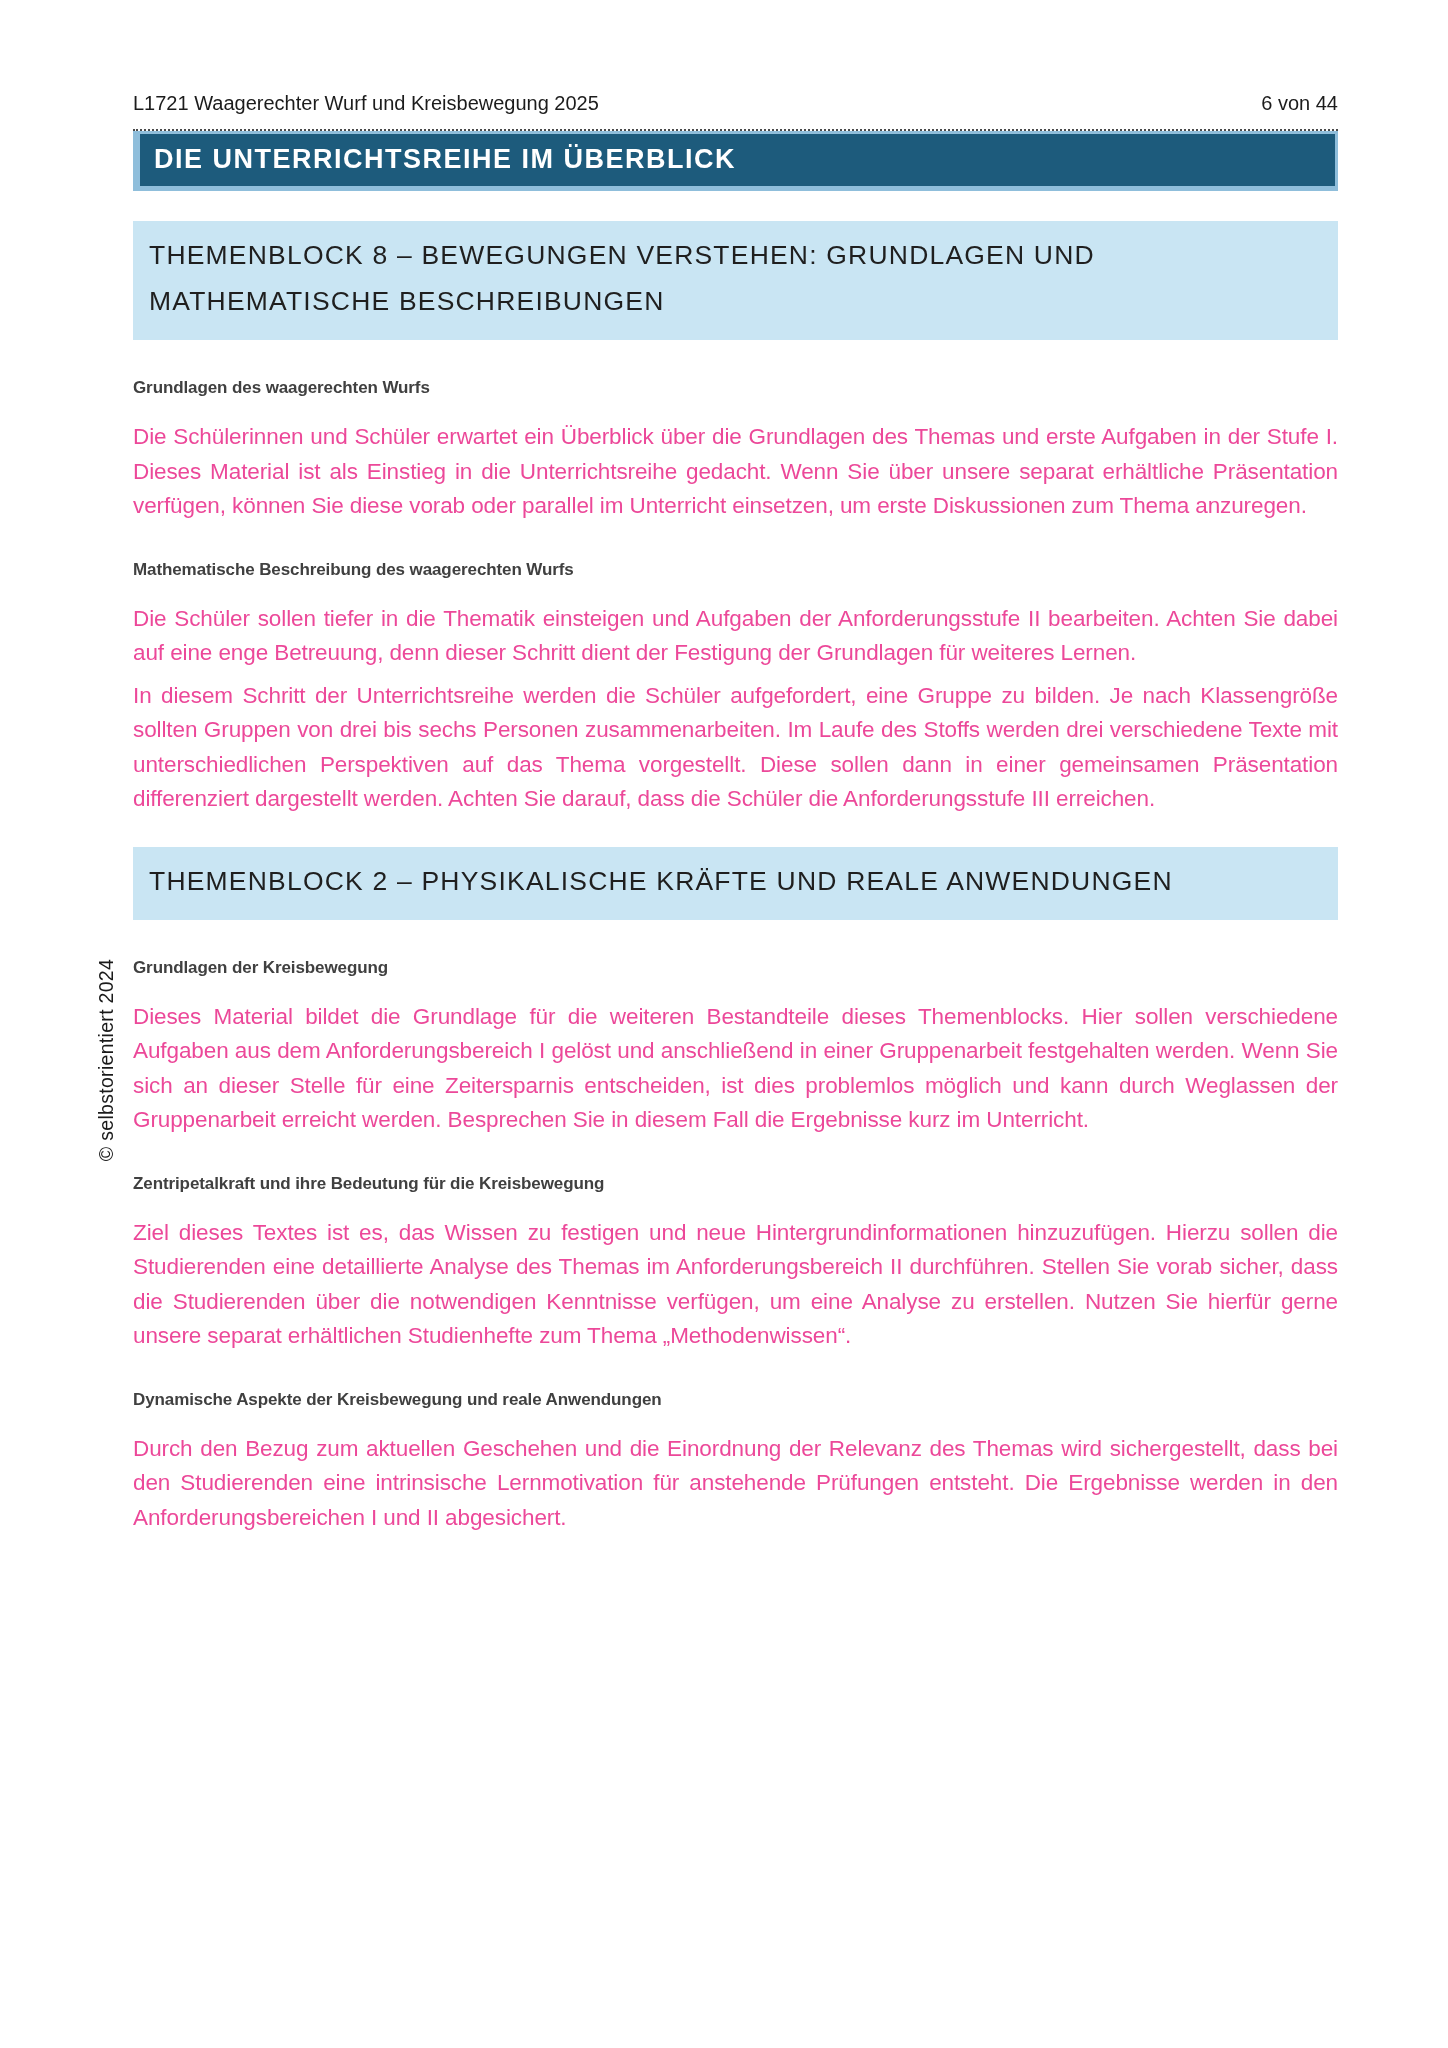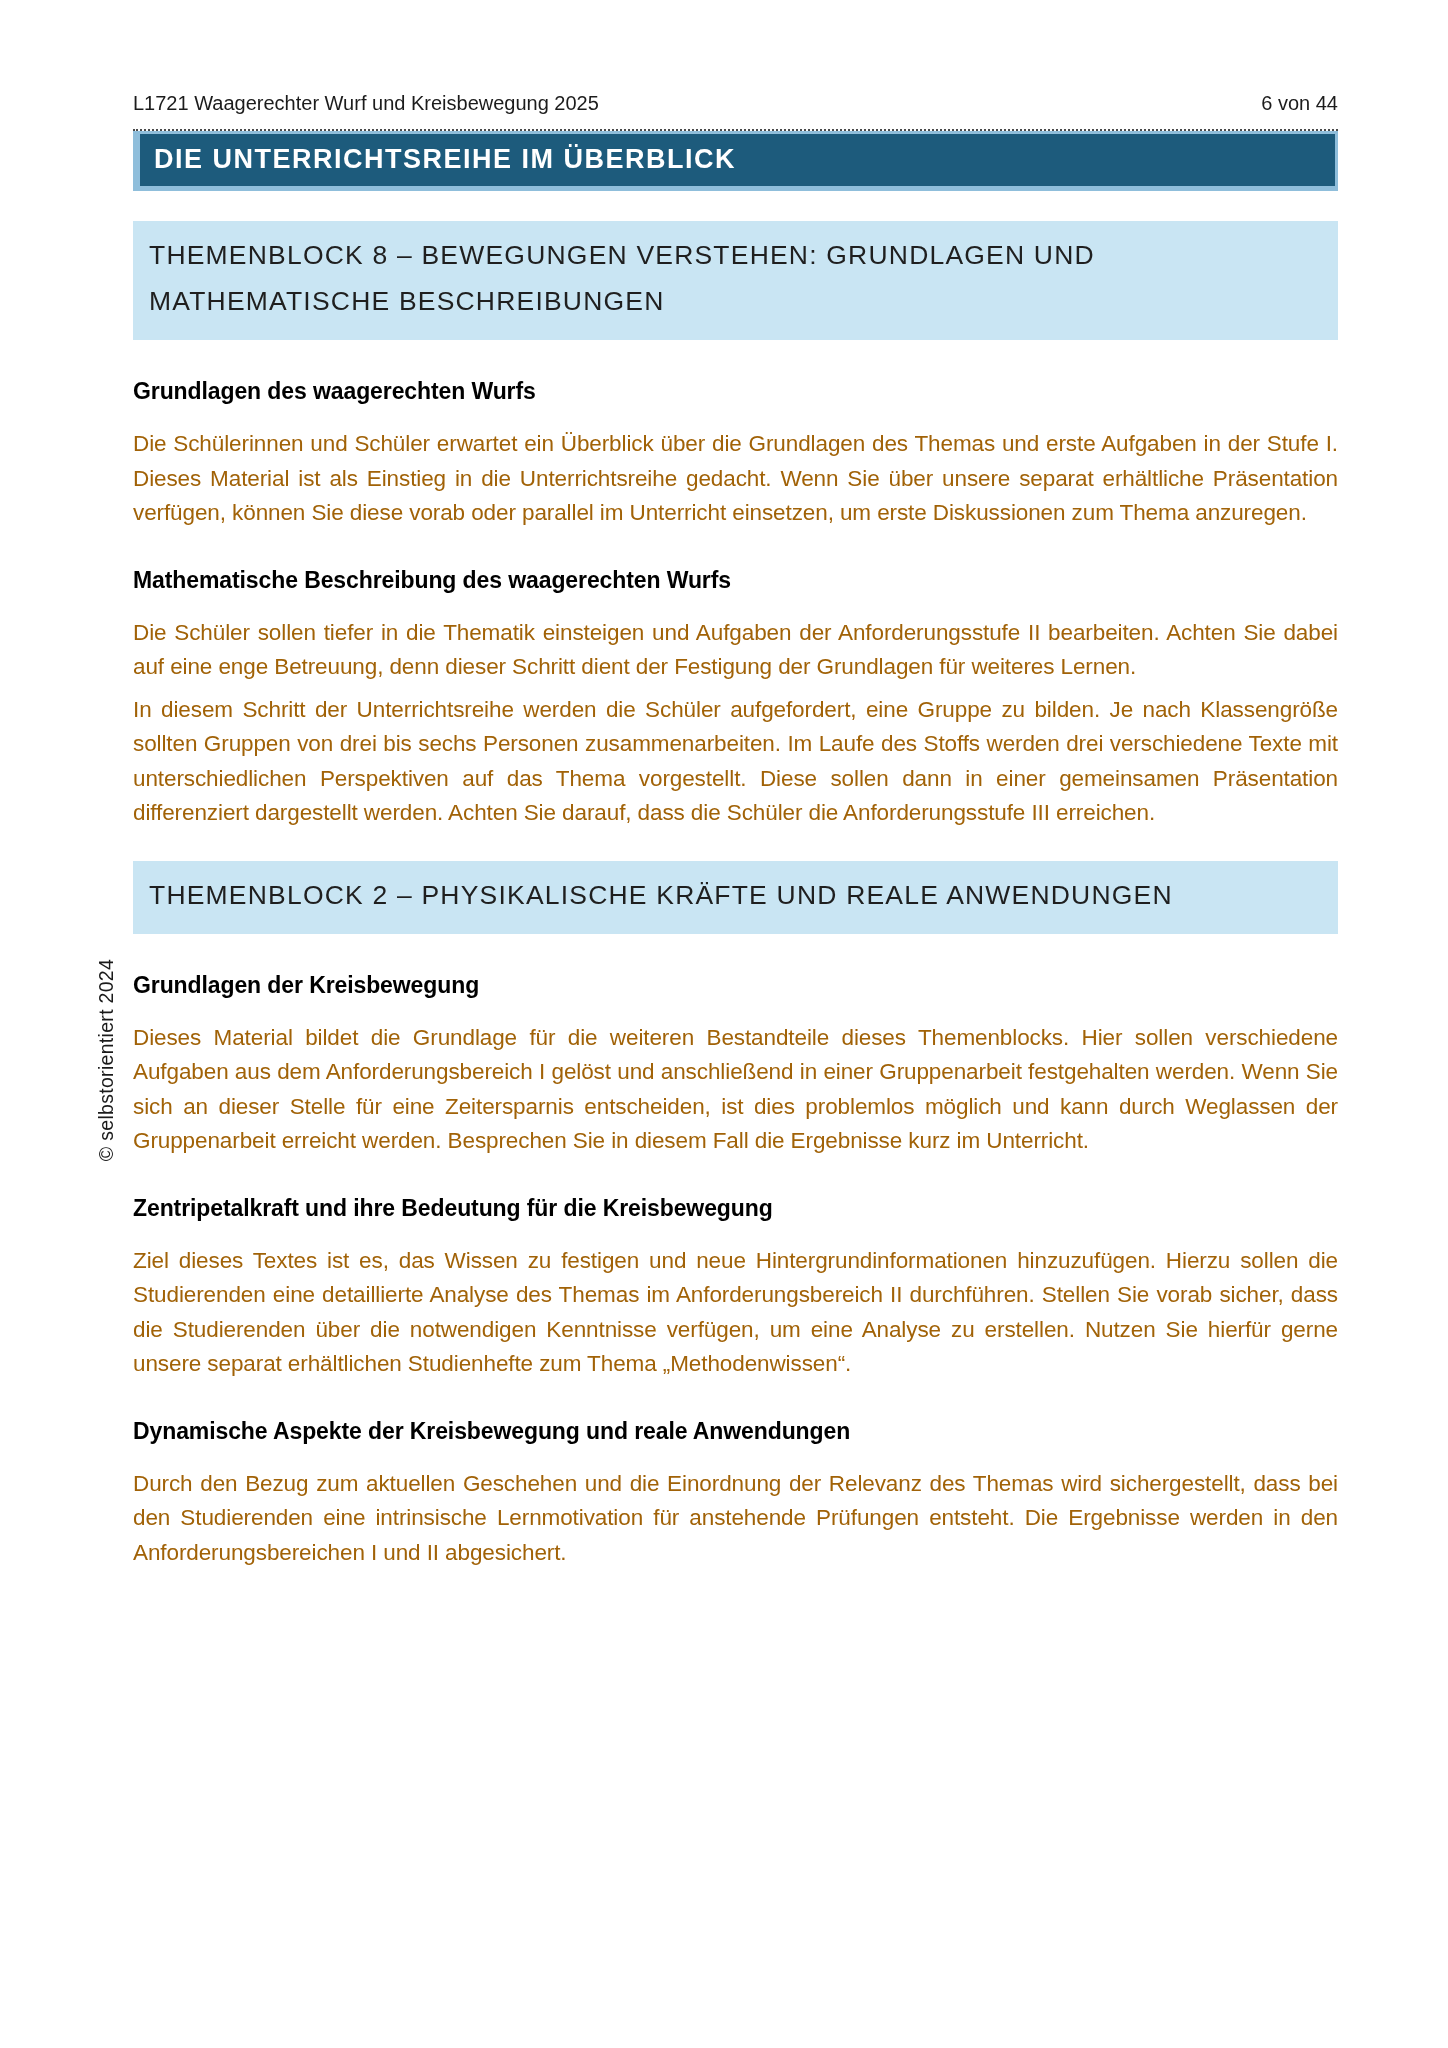--- a/index.html
+++ b/index.html
@@ -51,30 +51,30 @@
     padding: 13px 16px 14px 16px;
     line-height: 42px;
   }
   .banner-light span {
     color: #1f1f1f;
     font-size: 26.5px;
     letter-spacing: 1.2px;
   }
   
   .block-heading {
-    font-size: 23px;
+    font-size: 17px;
     font-weight: bold;
-    color: #000000;
+    color: #404040;
     margin: 36px 0 22px 0;
     letter-spacing: -0.1px;
   }
   .block-body {
     font-size: 22.5px;
     line-height: 34.5px;
-    color: #a16207;
+    color: #ec4899;
     text-align: justify;
     letter-spacing: -0.1px;
     margin-bottom: 8px;
   }
   
   .copyright {
     position: absolute;
     left: 106px;
     top: 1060px;
     transform: translate(-50%, -50%) rotate(-90deg);

